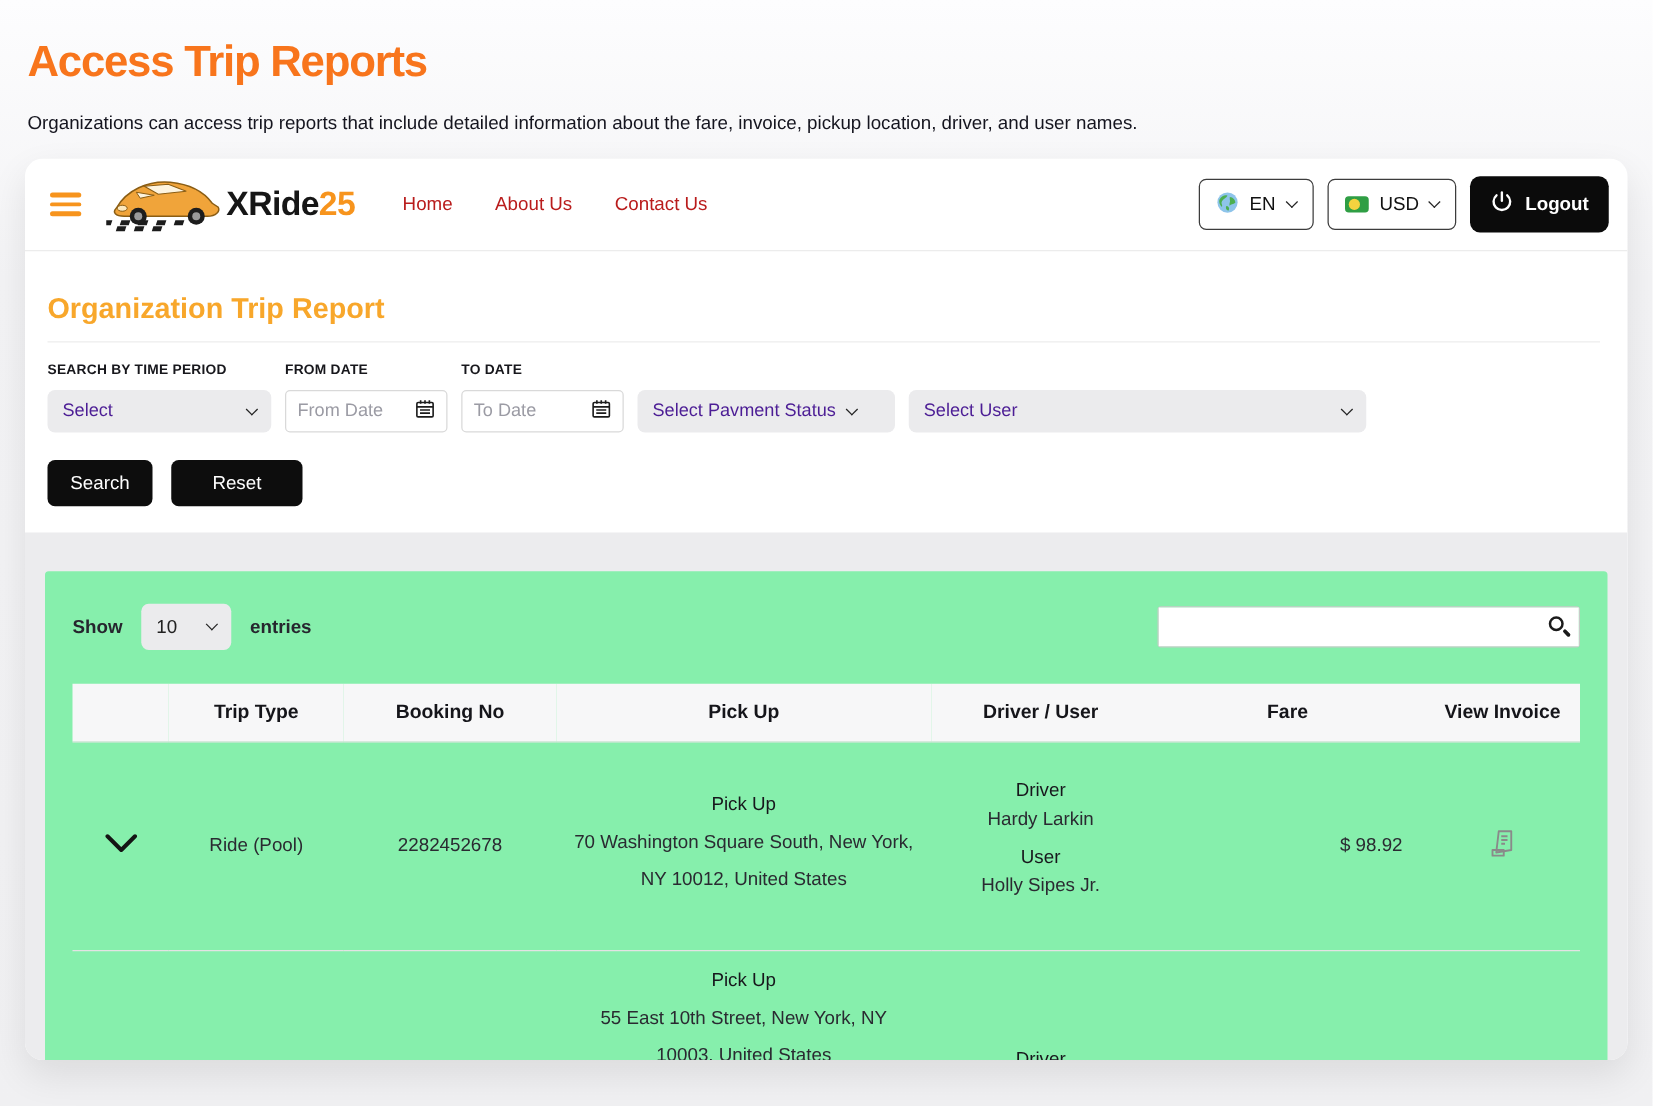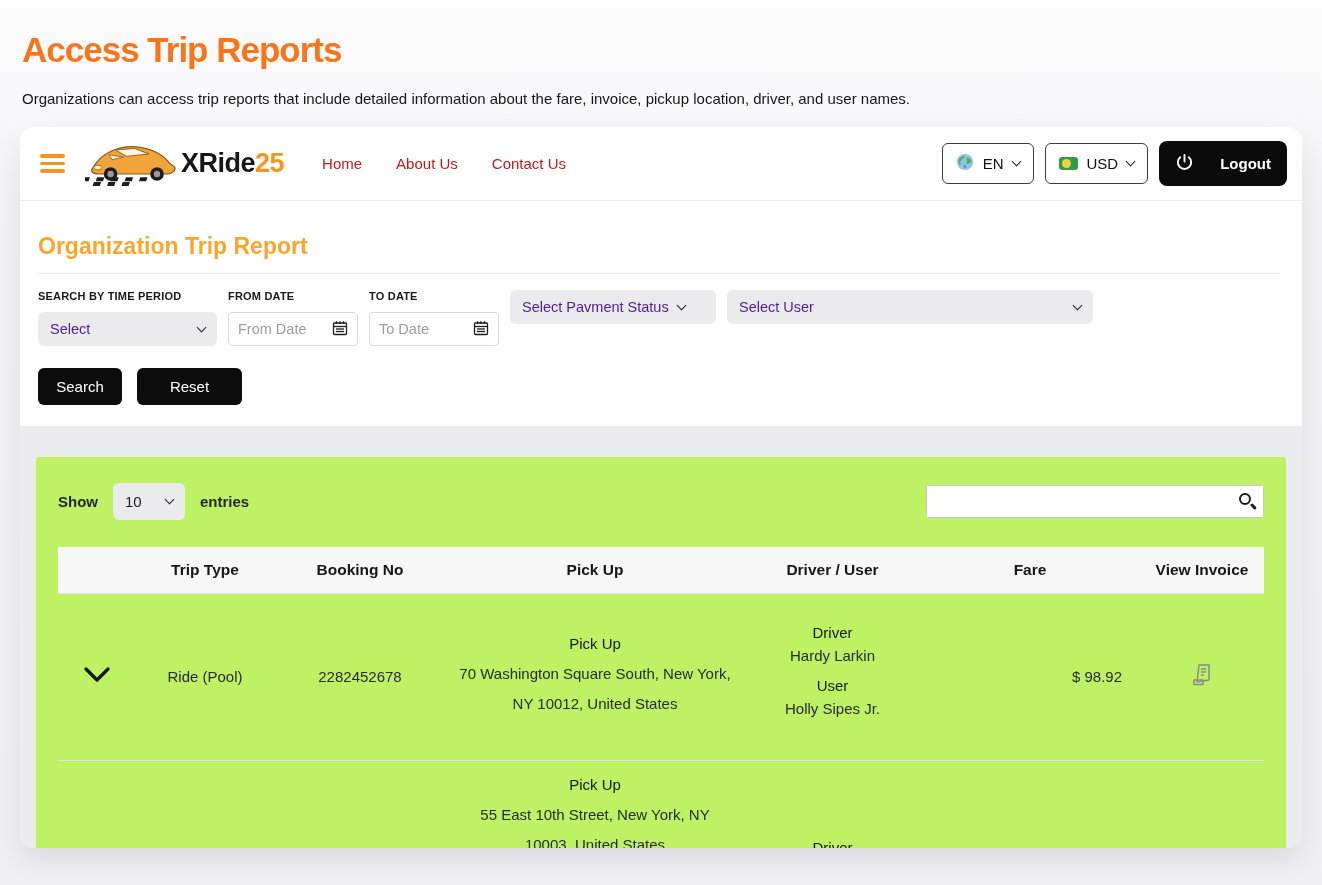--- a/index.html
+++ b/index.html
@@ -30,28 +30,28 @@
   .nav-links span{cursor:pointer;}
   .nav-right{margin-left:auto;display:flex;gap:11px;align-items:center;}
   .pill{height:41px;border:1px solid #3c3c3c;border-radius:6px;display:flex;align-items:center;
     gap:9px;padding:0 13px;font-size:15px;color:#111;background:#fff;cursor:pointer;}
   .flag-icon{width:19px;height:13px;background:#2f9e44;border-radius:3px;position:relative;}
   .flag-icon::after{content:"";position:absolute;left:3px;top:2px;width:9px;height:9px;
     border-radius:50%;background:#f5d33f;}
   .chev{width:7px;height:7px;border-right:1.8px solid #222;border-bottom:1.8px solid #222;
     transform:rotate(45deg);margin-top:-4px;}
   .logout-btn{height:45px;background:#0b0b0b;color:#fff;border:none;border-radius:8px;display:flex;
-    align-items:center;gap:26px;padding:0 16px;font-size:15px;font-weight:700;cursor:pointer;
+    align-items:center;gap:9px;padding:0 16px;font-size:15px;font-weight:700;cursor:pointer;
     font-family:"Liberation Sans",sans-serif;}
 
   
   .report-section{padding:20px 22px 0 18px;}
   .report-heading{font-size:23px;font-weight:700;color:#f8a72b;margin:12px 0 13px 0;}
   .section-divider{border:none;border-top:1px solid #ededed;}
-  .filters{display:flex;gap:11px;margin-top:16px;}
+  .filters{display:flex;align-items:flex-end;gap:11px;margin-top:16px;}
   .filter-col label{display:block;font-size:11px;font-weight:700;color:#17171c;
     margin-bottom:10px;letter-spacing:.2px;}
   .control{height:34px;border-radius:6px;font-size:14.5px;display:flex;align-items:center;cursor:pointer;}
   .select-gray{background:#ebebed;color:#4c1d95;padding:0 12px;}
   .w-select{width:179px;justify-content:space-between;}
   .date-input{width:130px;background:#fff;border:1px solid #d9d9d9;border-radius:4px;
     padding:0 9px;justify-content:space-between;cursor:text;}
   .date-input input{border:none;outline:none;width:86px;font-size:14.5px;color:#333;
     font-family:"Liberation Sans",sans-serif;background:transparent;}
   .date-input input::placeholder{color:#9b9ba4;}
@@ -59,21 +59,21 @@
   .w-payment .chev{margin-left:9px;}
   .w-user{width:366px;justify-content:space-between;}
   .actions{display:flex;gap:15px;margin:22px 0 21px;}
   .btn-dark{background:#0d0d0d;color:#fff;border:none;border-radius:6px;height:37px;
     font-size:15px;cursor:pointer;font-family:"Liberation Sans",sans-serif;}
   .btn-search{width:84px;}
   .btn-reset{width:105px;}
 
   
   .table-zone{background:#ececee;height:431px;padding:31px 16px 0 16px;}
-  .table-card{background:#bef264;height:400px;padding:26px 22px 0 22px;overflow:hidden;border-radius:3px 3px 0 0;}
+  .table-card{background:#86efac;height:400px;padding:26px 22px 0 22px;overflow:hidden;border-radius:3px 3px 0 0;}
   .table-controls{display:flex;align-items:center;}
   .show-label,.entries-label{font-weight:700;font-size:15px;color:#26262e;}
   .pagesize{width:72px;height:37px;background:#ebebed;border-radius:6px;margin:0 15px;
     padding:0 12px;display:flex;justify-content:space-between;align-items:center;font-size:15px;cursor:pointer;}
   .table-search{margin-left:auto;width:338px;height:33px;border:1px solid #c9c9c9;border-radius:3px;
     position:relative;background:#fff;}
   .table-search input{width:100%;height:100%;border:none;outline:none;padding:0 36px 0 10px;
     font-size:14px;font-family:"Liberation Sans",sans-serif;}
   .search-glass{position:absolute;right:12px;top:7px;width:12px;height:12px;
     border:2.4px solid #1b1b1b;border-radius:50%;}

